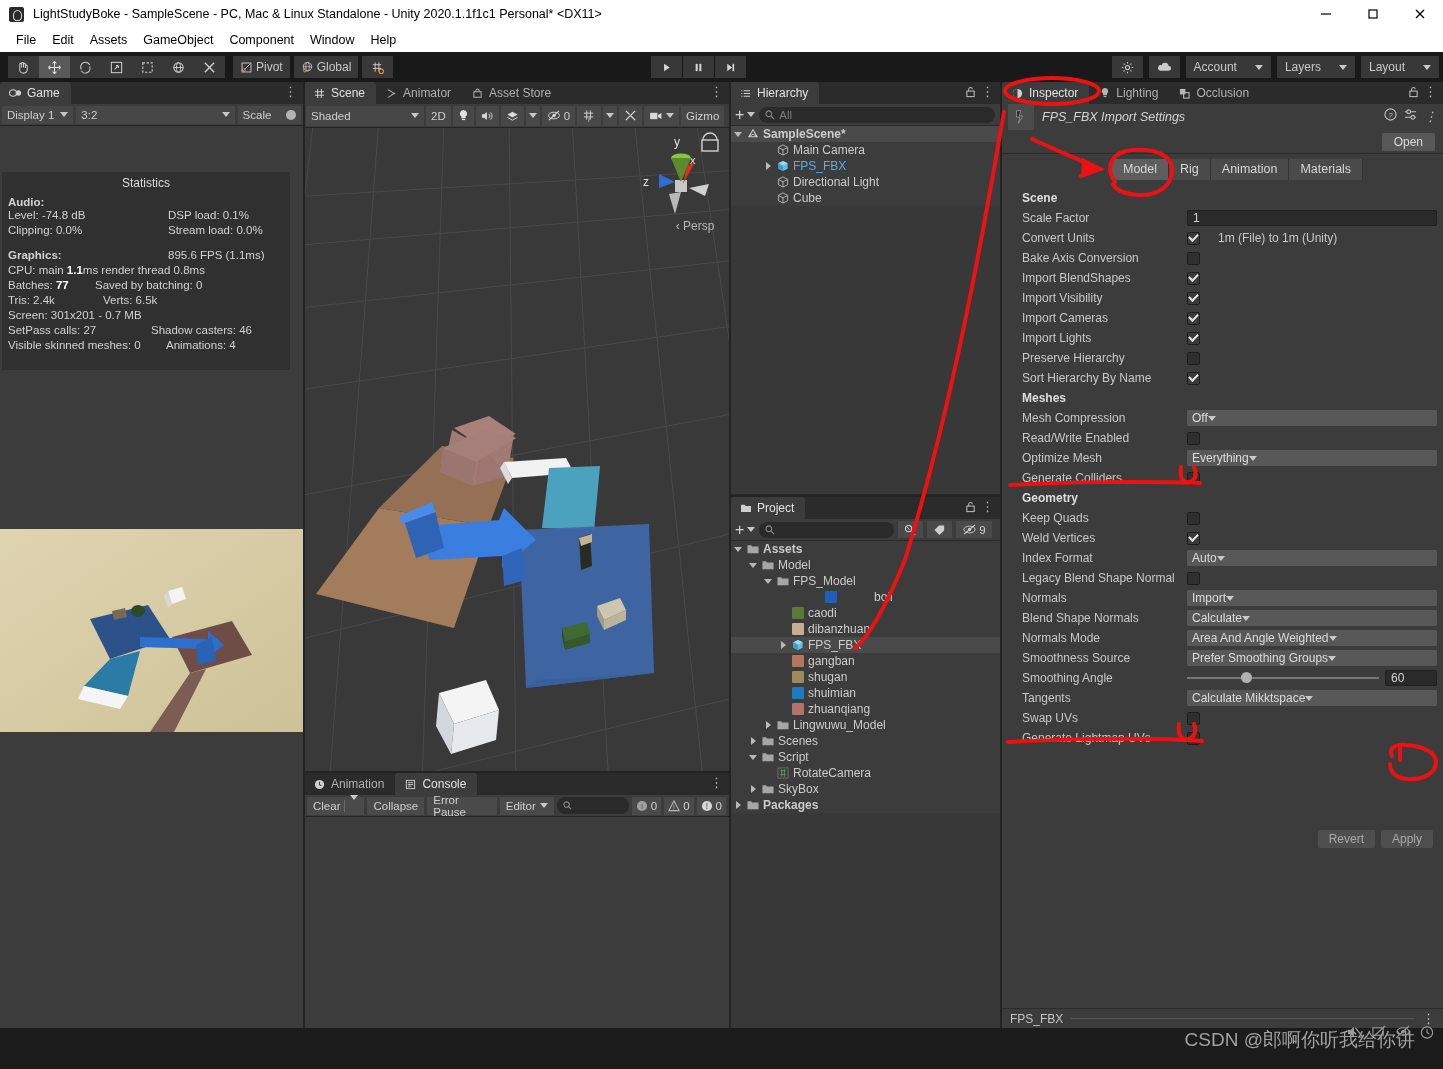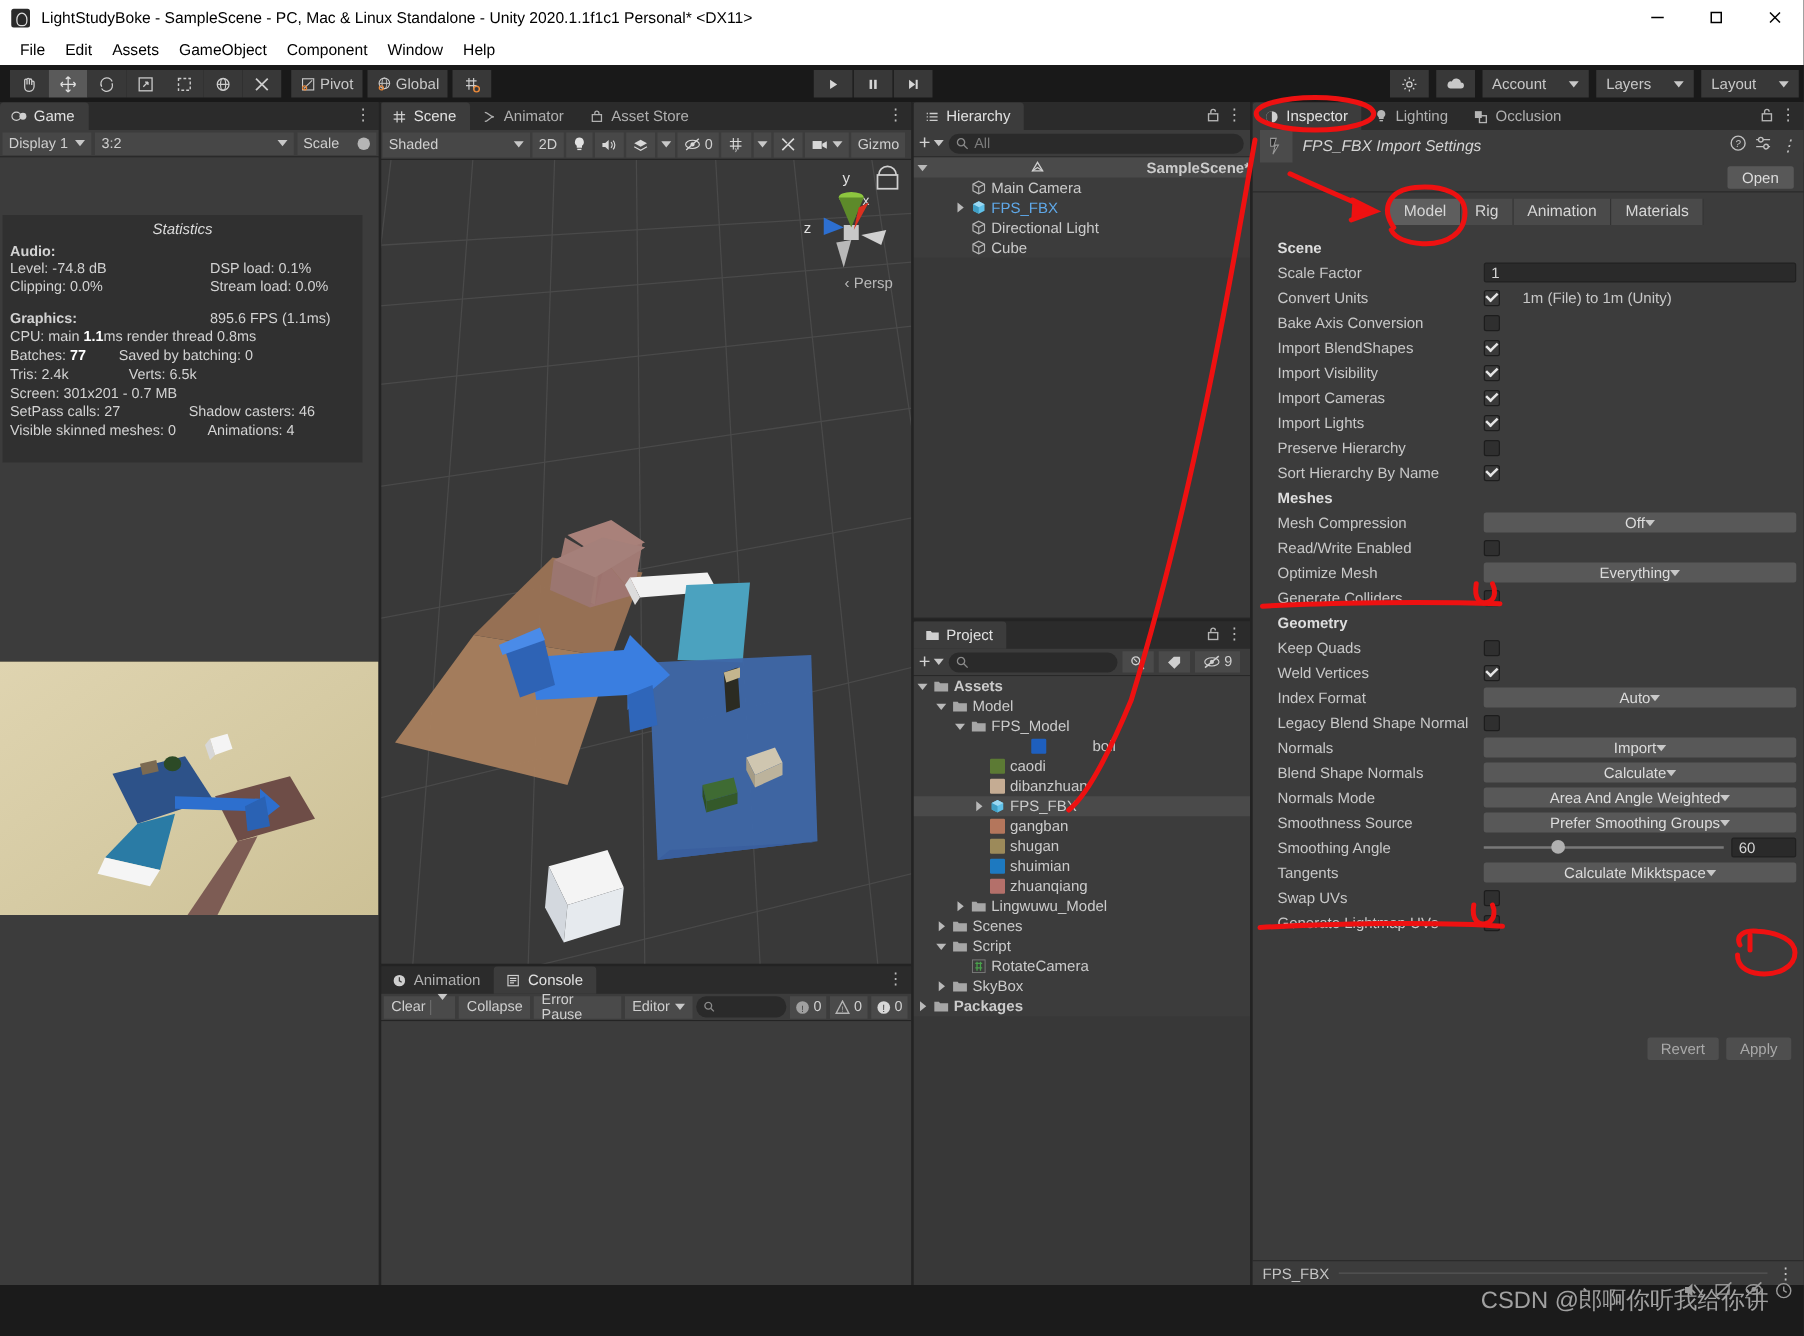--- a/index.html
+++ b/index.html
@@ -62,21 +62,21 @@
   #game-panel { left:0; top:82px; width:303px; height:946px; background:#383838; }
   .game-toolbar { height:22px; background:#3c3c3c; display:flex; align-items:center;
     gap:0; padding:0 2px; border-bottom:1px solid #242424; }
   .dd { height:18px; background:#474747; display:flex; align-items:center; padding:0 5px;
     font-size:11.5px; color:#cfcfcf; justify-content:space-between; }
   .game-view { position:relative; width:303px; height:902px; background:#3c3c3c; }
 
   
   .stats { position:absolute; left:2px; top:46px; width:288px; height:198px;
     background:rgba(47,47,47,.93); color:#d2d2d2; font-size:11.5px; padding:4px 6px; }
-  .stats .st-title { text-align:center; color:#dcdcdc; margin-bottom:6px; font-size:12px;font-style:italic; }
+  .stats .st-title { text-align:center; color:#dcdcdc; margin-bottom:6px; font-size:12px; }
   .stats .row { display:flex; line-height:15px; }
   .stats .c1 { width:160px; }
   .stats b { font-weight:bold; color:#fff; }
   .stats .sec { font-weight:bold; margin-top:6px; }
 
   
   .game-render { position:absolute; left:0; top:403px; width:303px; height:203px; background:#111; overflow:hidden;}
 
   
   #scene-panel { left:304px; top:82px; width:425px; height:690px; }
@@ -140,21 +140,21 @@
   .phdr { font-weight:bold; color:#dedede; padding-left:20px; height:20px; display:flex; align-items:center;
     font-size:12px; }
   .chk { width:13px; height:13px; background:#2f2f2f; border:1px solid #1d1d1d; border-radius:2px;
     display:flex; align-items:center; justify-content:center; }
   .chk.on { background:#3a3a3a; }
   .chk.on:after { content:""; width:7px; height:4px; border-left:2px solid #e6e6e6;
     border-bottom:2px solid #e6e6e6; transform:rotate(-45deg) translate(1px,-1px); }
   .field { flex:1; margin-right:6px; height:16px; background:#2a2a2a; border:1px solid #212121;
     border-radius:2px; display:flex; align-items:center; padding:0 5px; font-size:12px; color:#d4d4d4; }
   .popup { flex:1; margin-right:6px; height:16px; background:#585858; border-radius:2px; display:flex;
-    align-items:center; justify-content:center; padding:0 5px; font-size:12px; color:#dcdcdc; }
+    align-items:center; justify-content:flex-start; padding:0 5px; font-size:12px; color:#dcdcdc; }
   .inline-txt { color:#c8c8c8; font-size:12px; margin-left:18px; }
   .slider-wrap { flex:1; display:flex; align-items:center; gap:6px; margin-right:6px; }
   .track { flex:1; height:2px; background:#787878; position:relative; }
   .knob { position:absolute; left:28%; top:-5px; width:11px; height:11px; border-radius:50%; background:#b0b0b0; }
   .numbox { width:52px; height:16px; background:#2a2a2a; border:1px solid #212121; border-radius:2px;
     display:flex; align-items:center; padding:0 5px; font-size:12px; color:#d4d4d4; }
   .ra-row { position:absolute; right:10px; top:748px; display:flex; gap:6px; }
   .ra-btn { background:#4e4e4e; color:#a9a9a9; font-size:12px; padding:2px 11px; border-radius:2px; }
   .insp-footer { position:absolute; left:0; bottom:0; width:441px; height:20px; background:#3c3c3c;
     border-top:1px solid #2b2b2b; display:flex; align-items:center; padding:0 8px; gap:8px; }
@@ -727,21 +727,21 @@
       </div>
       <div class="srch">
         <svg width="10" height="10" viewBox="0 0 11 11">
             <circle cx="4.2" cy="4.2" r="3.2" fill="none" stroke="#8a8a8a" stroke-width="1.2"></circle>
             <line x1="6.6" y1="6.6" x2="10" y2="10" stroke="#8a8a8a" stroke-width="1.2"></line>
           </svg>
         <span>All</span>
       </div>
     </div>
     <div class="tree" id="hierarchy-tree">
-        <div class="trow sel" style="padding-left: 4px; justify-content: space-between;">
+        <div class="trow sel" style="padding-left: 4px;">
           <span class="arr down"></span>
           <span class="swatch"><svg width="12" height="12" viewBox="0 0 13 13">
               <path d="M2 9.5L6.5 2 11 9.5z" fill="none" stroke="#cfcfcf" stroke-width="1.1"></path>
               <path d="M2 9.5l4.5-3 4.5 3" stroke="#cfcfcf" stroke-width="1" fill="none"></path>
             </svg></span>
           <span style="font-weight:bold;">SampleScene*</span>
         </div>
         <div class="trow" style="padding-left: 34px;">
           <span class="arr"></span>
           <span class="swatch"><svg width="12" height="12" viewBox="0 0 13 13">

